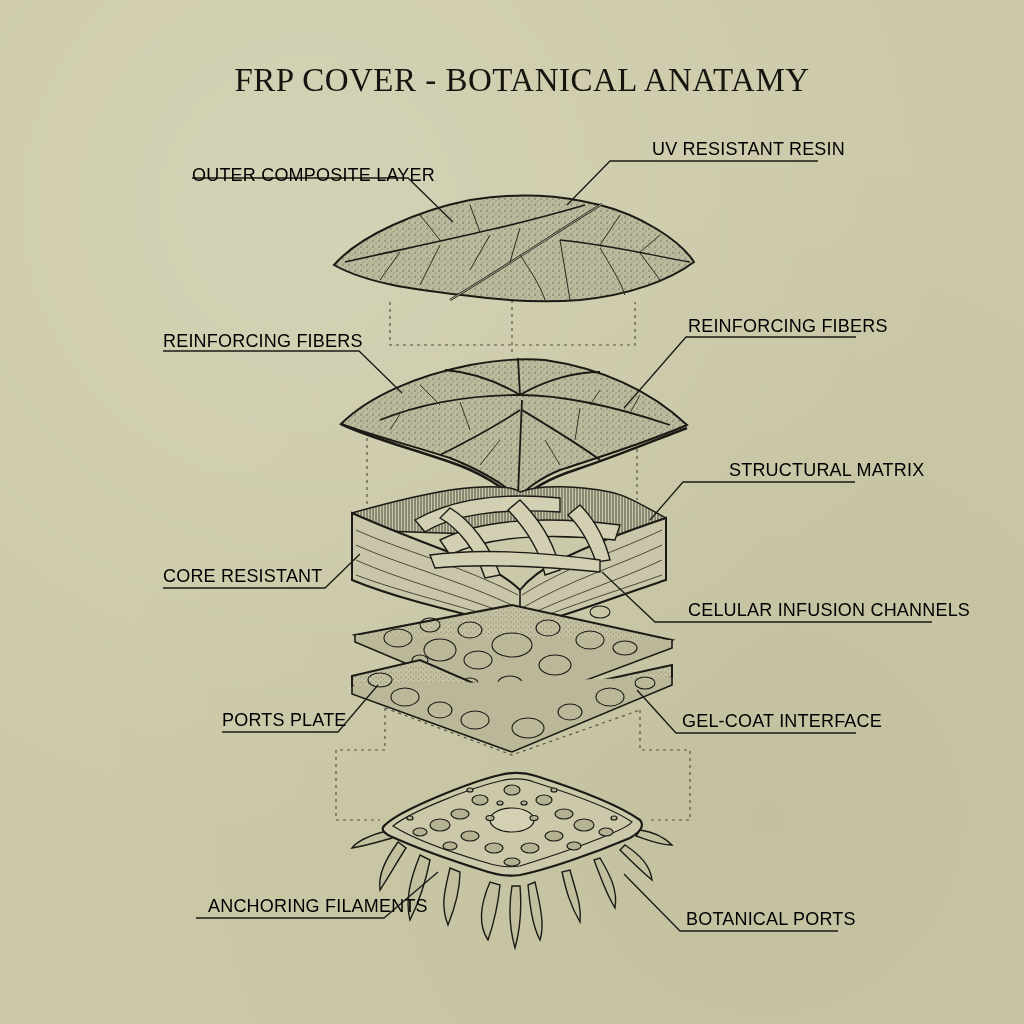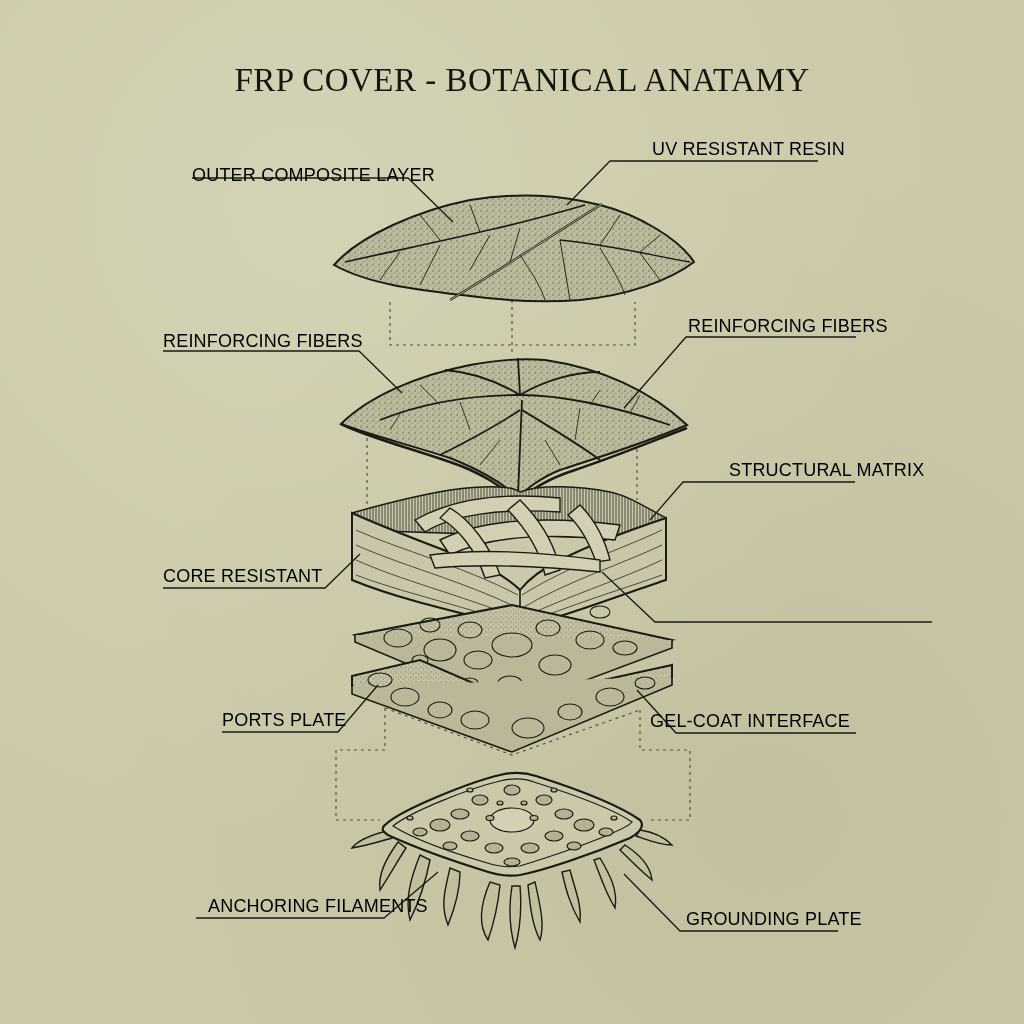--- a/index.html
+++ b/index.html
@@ -283,18 +283,19 @@
       <path d="M838 931 H680 L624 874" stroke-width="1.3"></path>
     </g>
   </svg>
 
   <div class="label" style="left:192px; top:166px;">OUTER COMPOSITE LAYER</div>
   <div class="label" style="left:652px; top:140px;">UV RESISTANT RESIN</div>
   <div class="label" style="left:163px; top:332px;">REINFORCING FIBERS</div>
   <div class="label" style="left:688px; top:317px;">REINFORCING FIBERS</div>
   <div class="label" style="left:688px; top:461px;margin-left:41px;">STRUCTURAL MATRIX</div>
   <div class="label" style="left:163px; top:567px;">CORE RESISTANT</div>
+  <div class="label" style="left:688px; top:601px;">CELULAR INFUSION CHANNELS</div>
   <div class="label" style="left:222px; top:711px;">PORTS PLATE</div>
-  <div class="label" style="left:650px; top:712px;">GEL-COAT INTERFACE</div>
+  <div class="label" style="left:682px; top:712px;">GEL-COAT INTERFACE</div>
   <div class="label" style="left:208px; top:897px;">ANCHORING FILAMENTS</div>
-  <div class="label" style="left:686px; top:910px;">GROUNDING PLATE</div>
+  <div class="label" style="left:686px; top:910px;">BOTANICAL PORTS</div>
 
 </div>
 
 </body></html>

